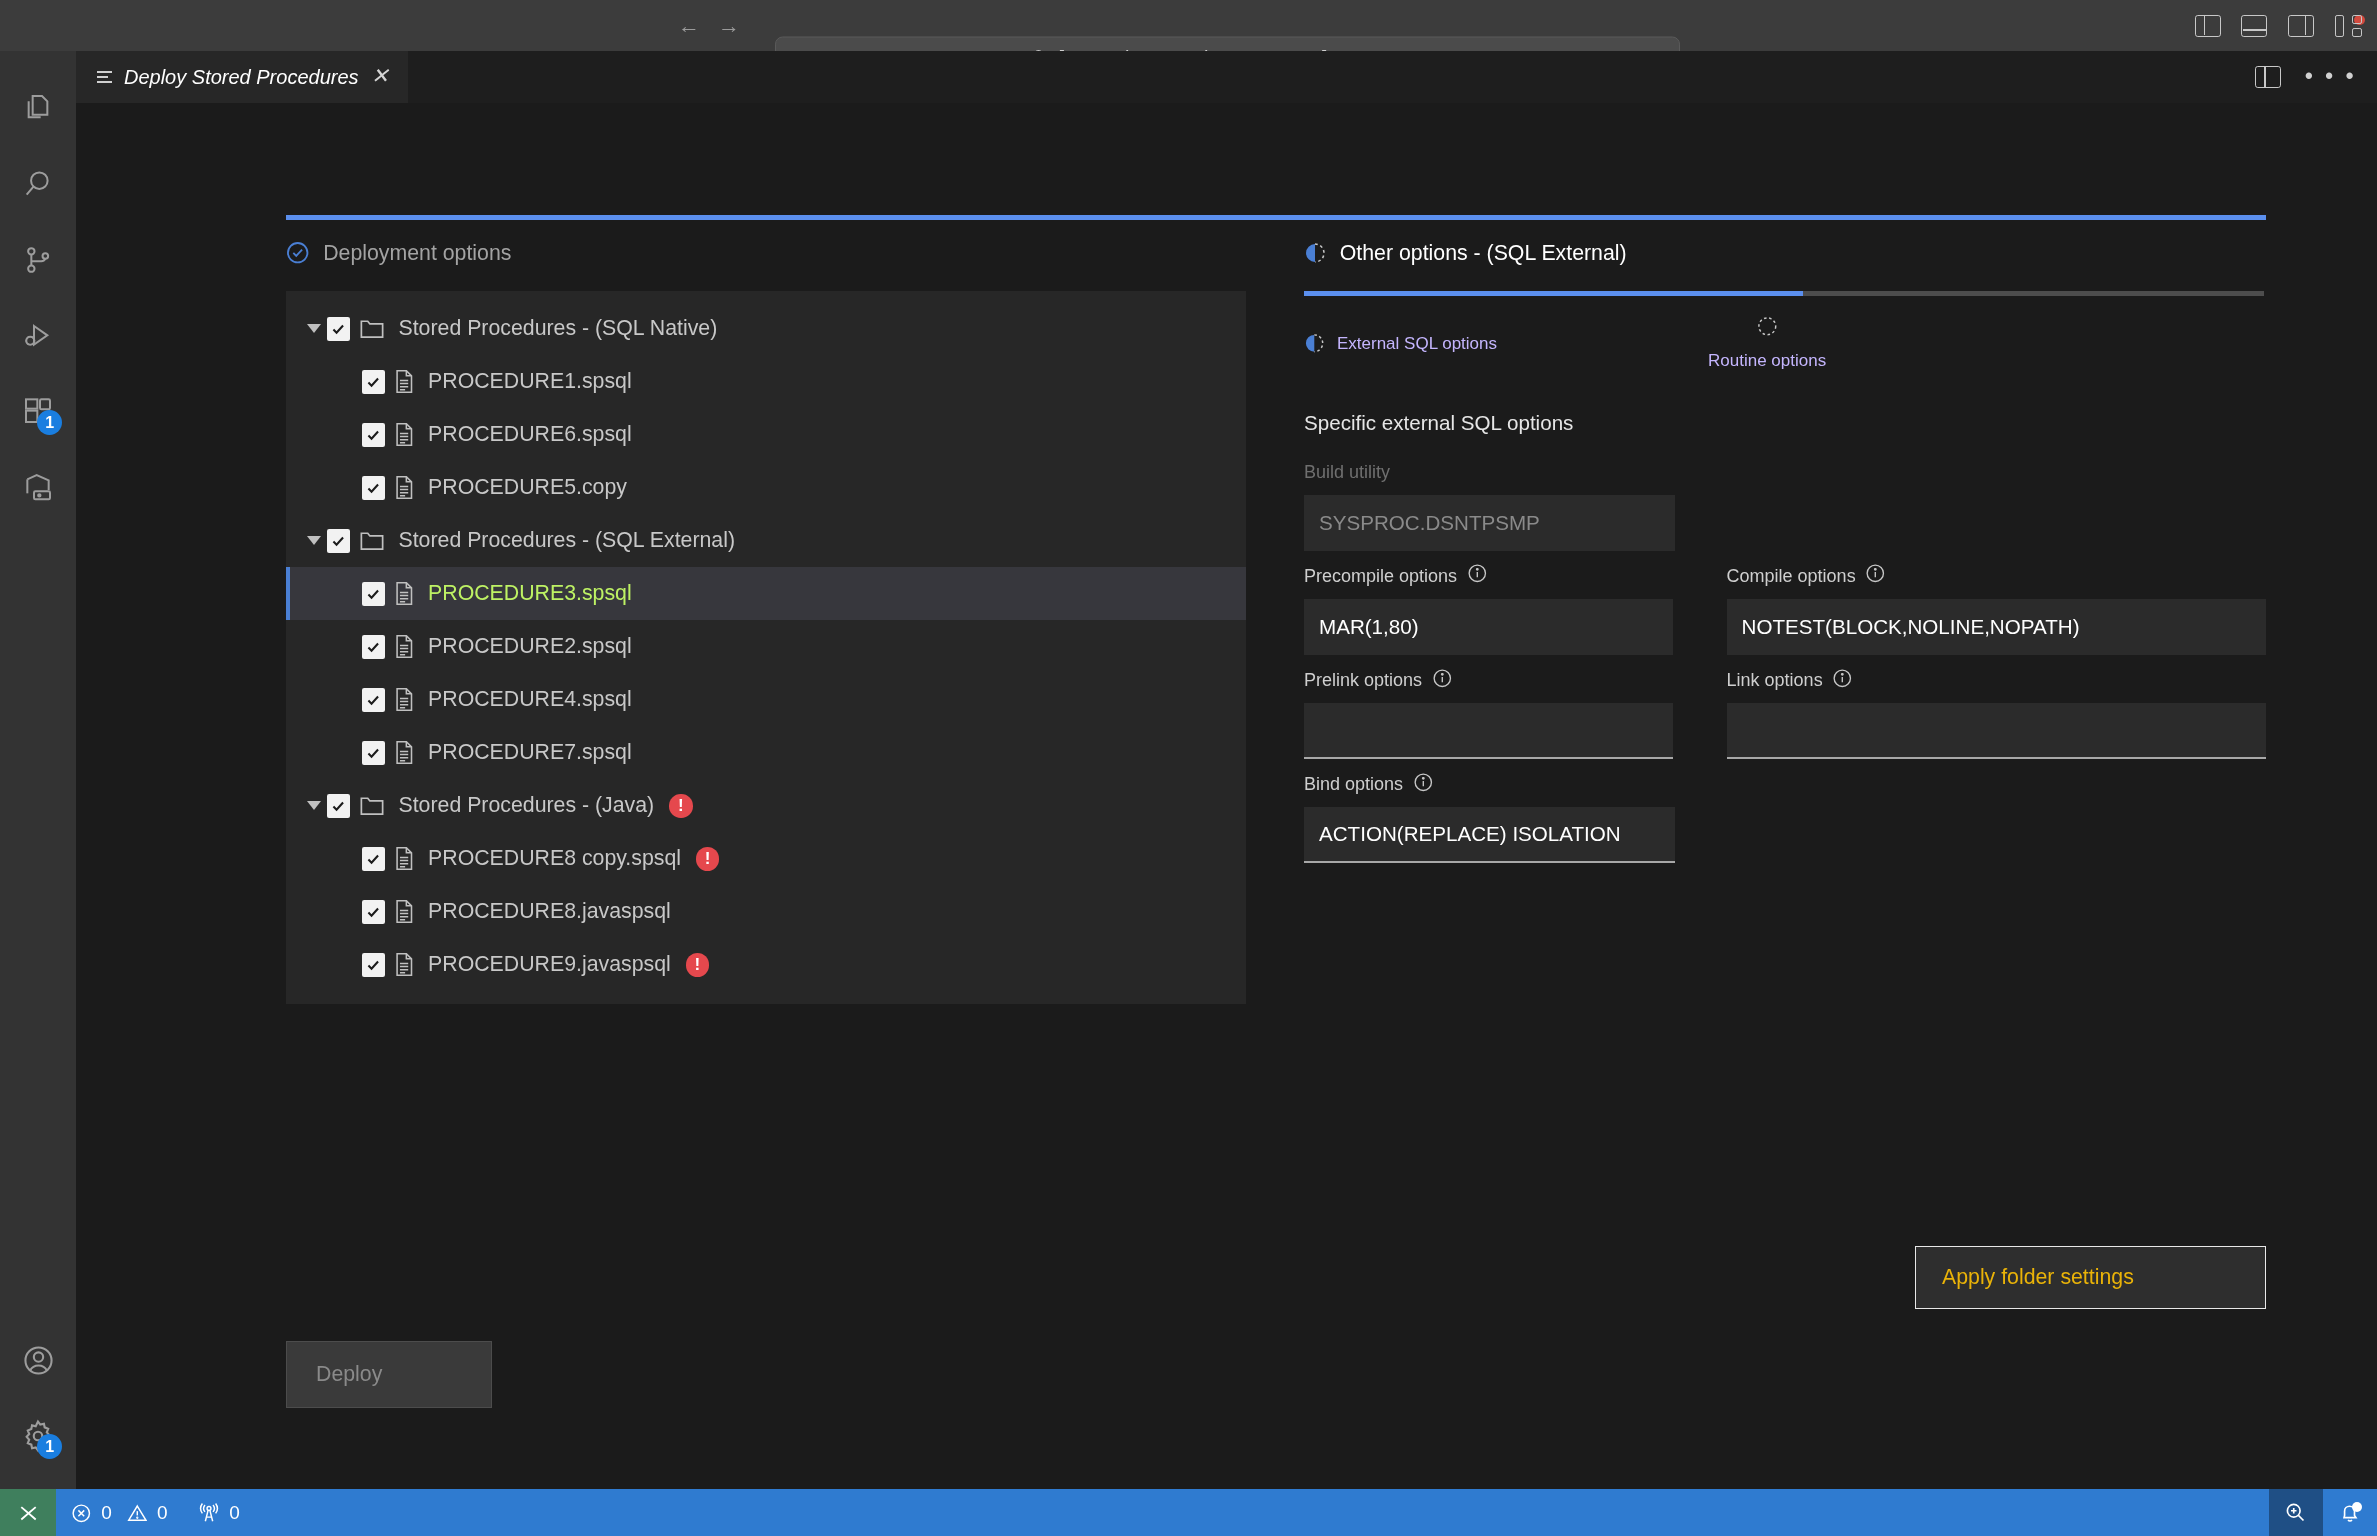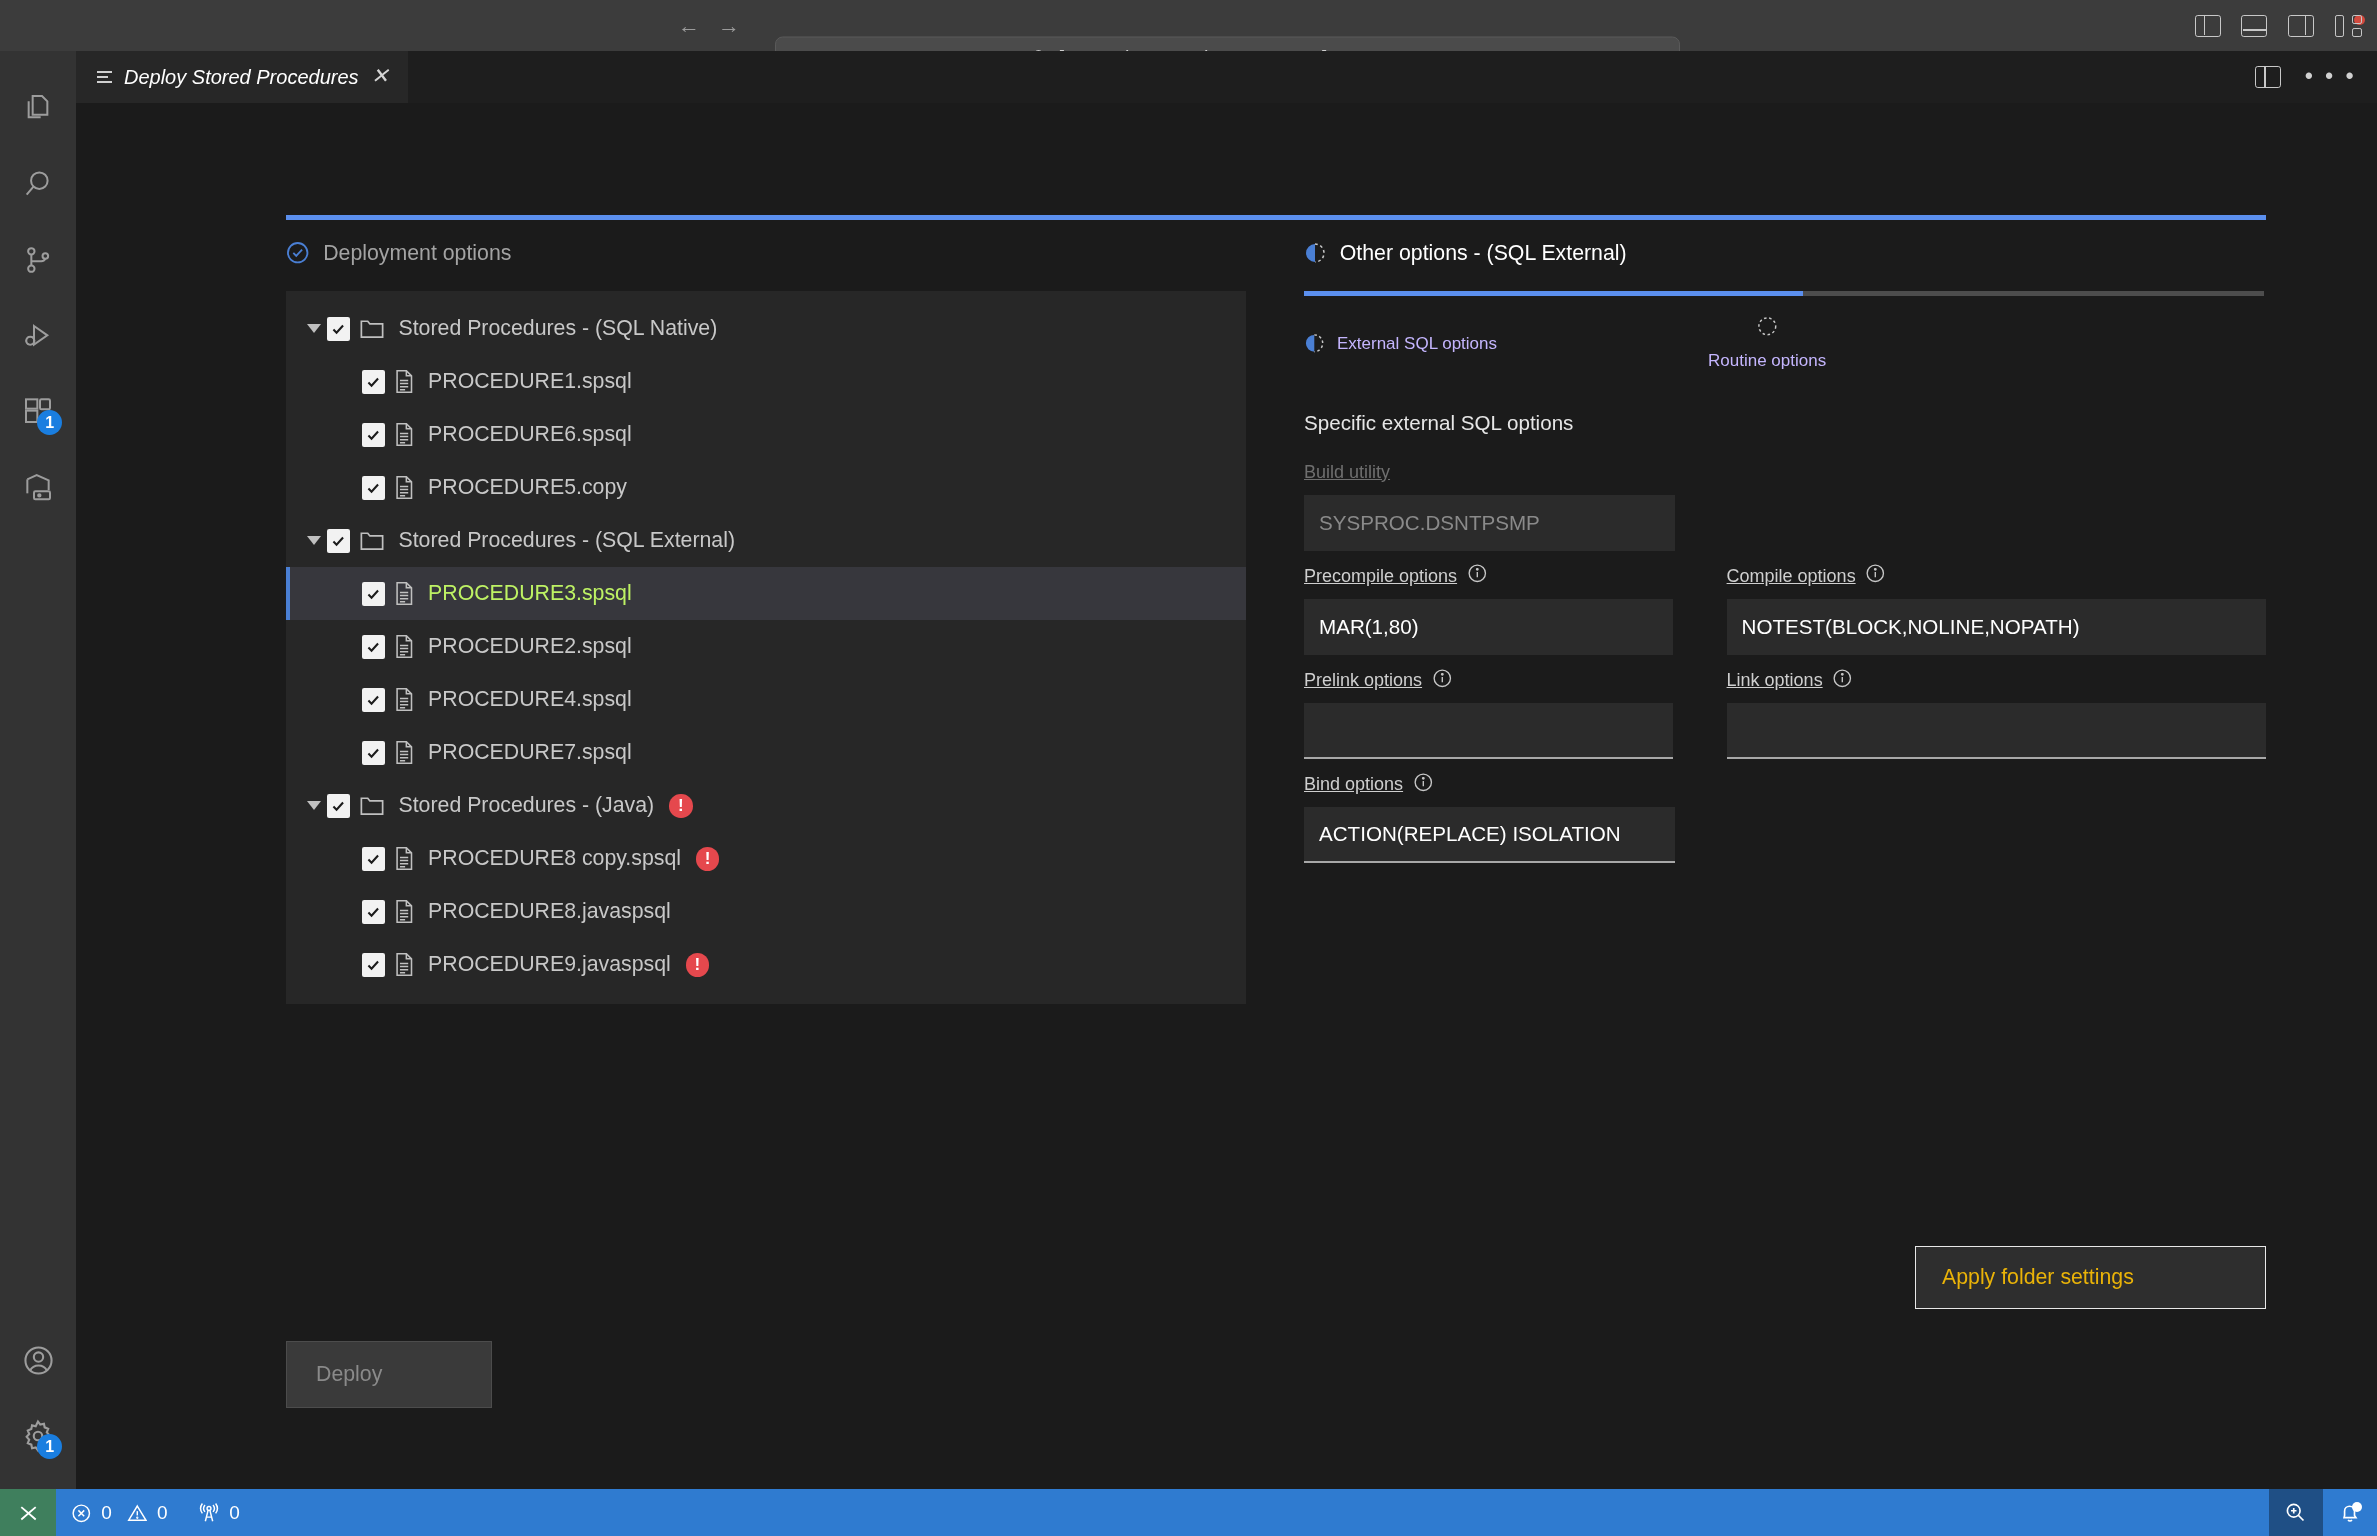--- a/index.html
+++ b/index.html
@@ -145,21 +145,21 @@
   .rp-tab .label { color: #c4b5fd; font-size: 17px; }
   .rp-tab.second { margin-left: 211px; flex-direction: column; }
   .rp-subtitle { margin-top: 40px; color: #e6e6e6; font-size: 20.6px; }
 
   .form { margin-top: 25px; position: relative; }
   .frow { display: flex; gap: 54px; }
   .field { width: 371px; margin-bottom: 13.8px; }
   .field.wide { width: 543px; }
   .flabel {
     display: flex; align-items: center; gap: 9.6px; color: #cfcfcf; font-size: 18px;
-    margin-bottom: 11px; height: 23.4px; text-decoration: underline;
+    margin-bottom: 11px; height: 23.4px;
   }
   .flabel.dim { color: #6f6f6f; }
   .finput {
     height: 56px; background: #2b2b2b; display: flex; align-items: center;
     padding: 0 15px; color: #ffffff; font-size: 20.6px; overflow: hidden; white-space: nowrap;
   }
   .finput.disabled { color: #8a8a8a; background: #2b2b2b; }
   .finput.underline { border-bottom: 2.1px solid #a8a8a8; }
   .finput .truncate { overflow: hidden; text-overflow: clip; white-space: nowrap; display: block; width: 100%; }
 

